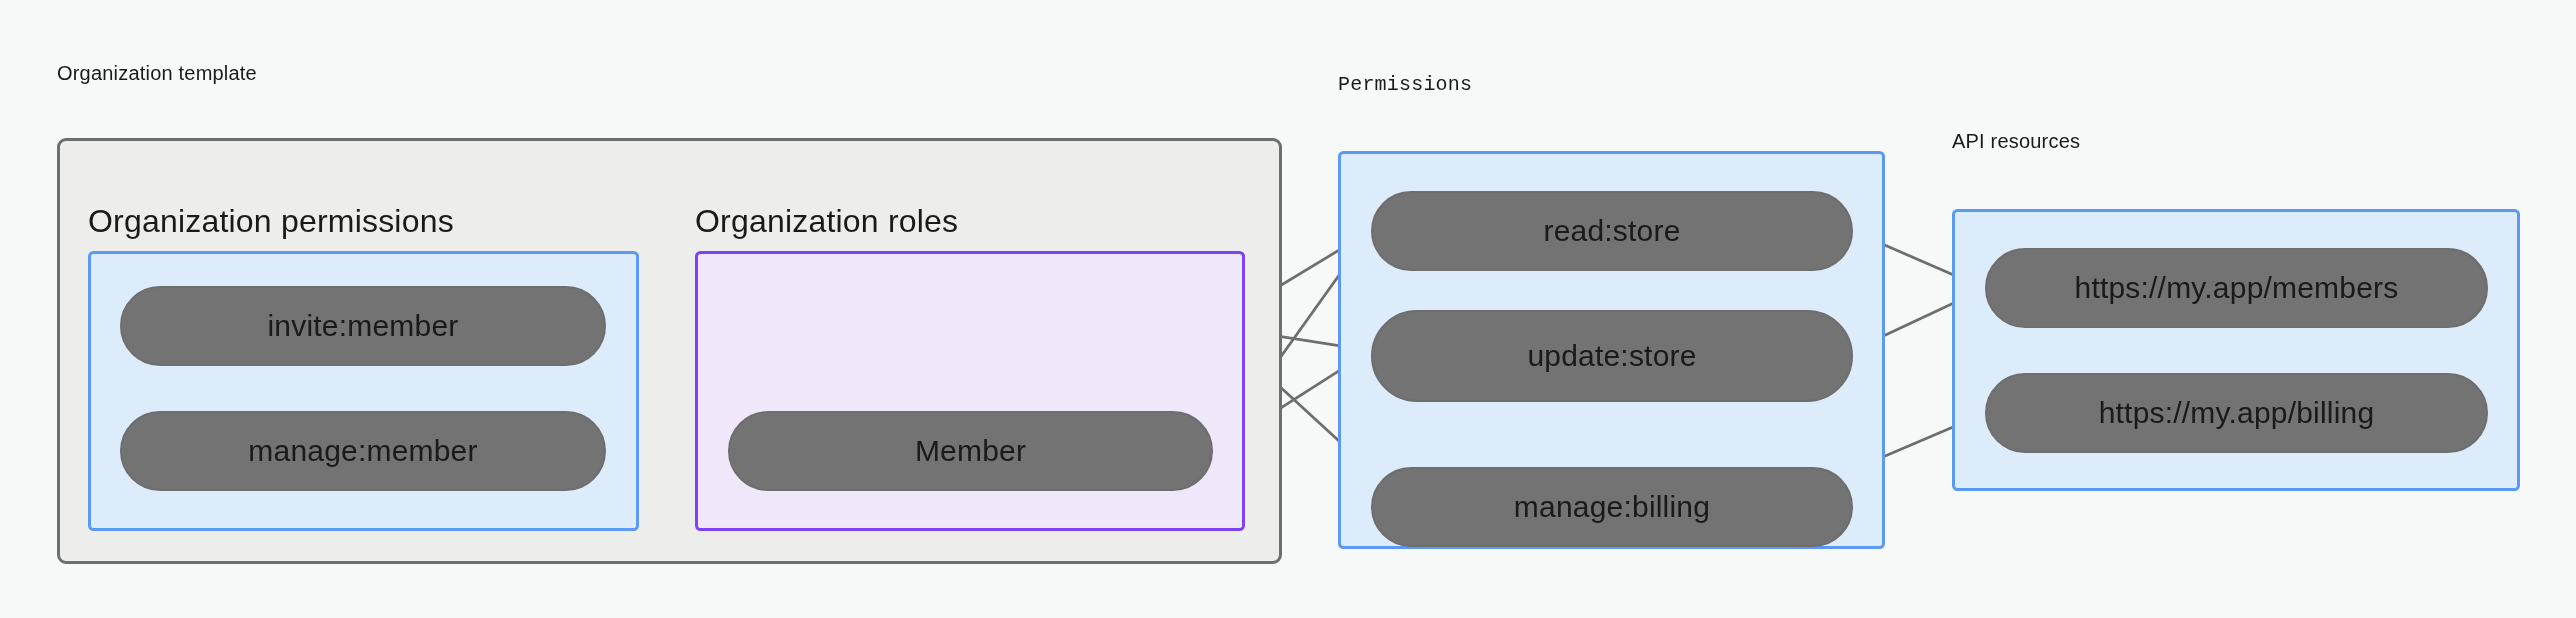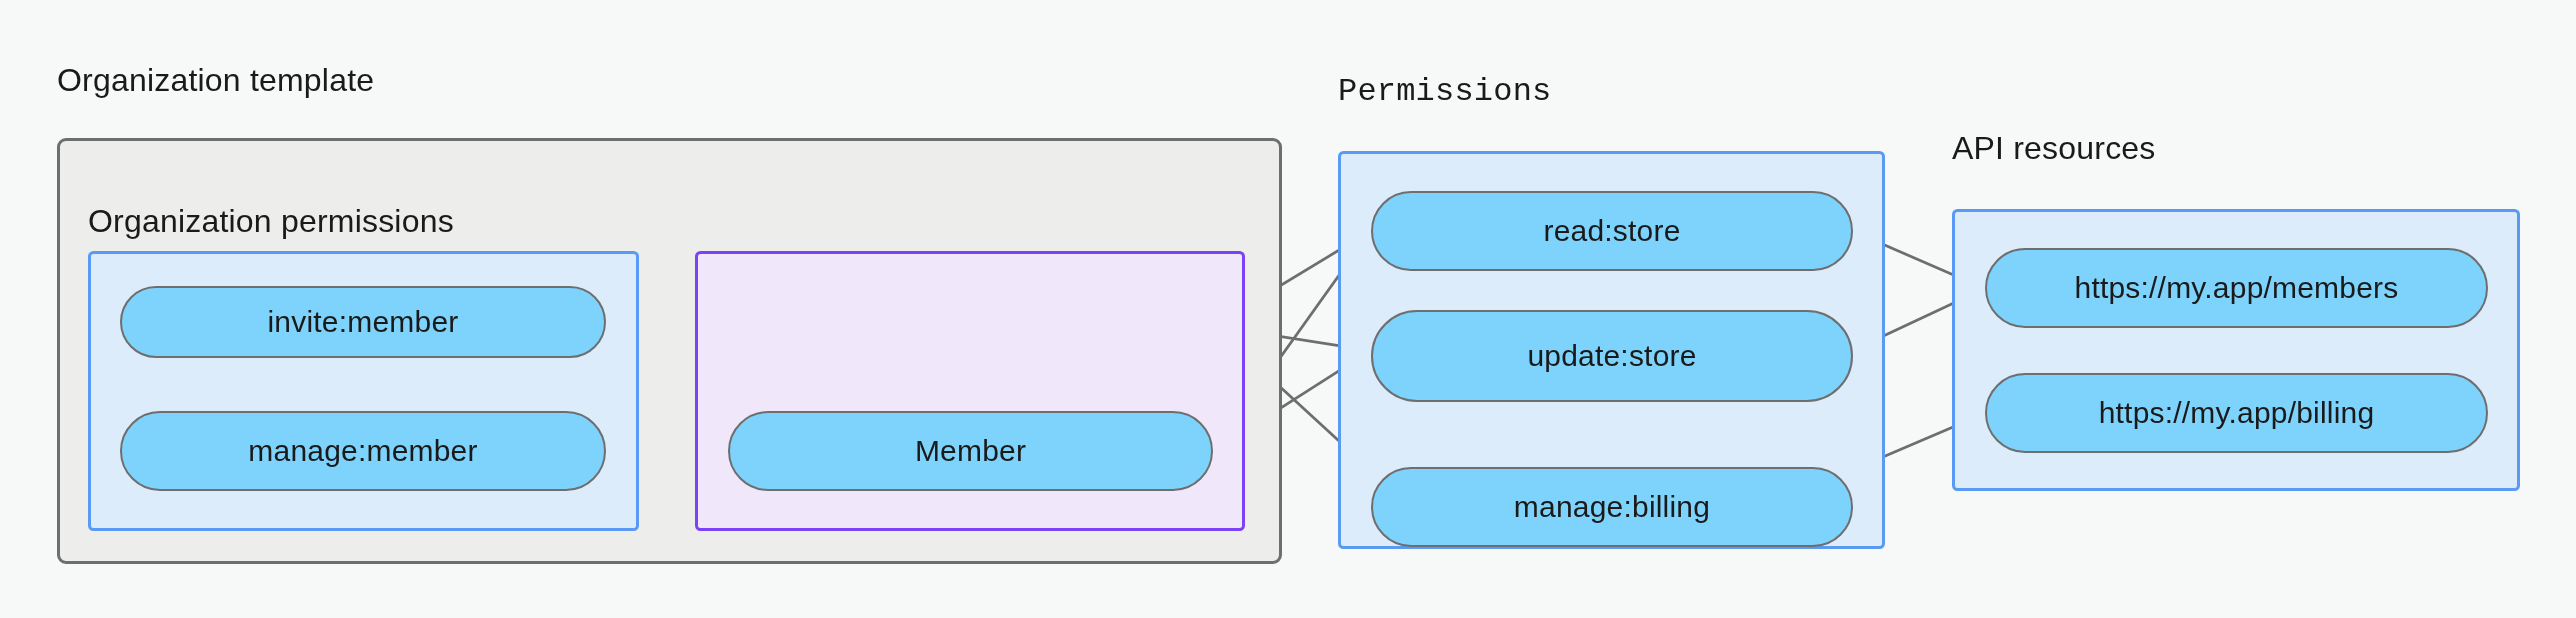--- a/index.html
+++ b/index.html
@@ -7,21 +7,21 @@
     width:2576px;height:619px;
     background:#f7f8f8;
     font-family:"Liberation Sans","DejaVu Sans",sans-serif;
     overflow:hidden;
     position:relative;
   }
   #canvas{position:absolute;inset:0;width:2576px;height:619px;}
 
   .group-title{
     position:absolute;
-    font-size:32px;
+    font-size:20px;
     color:#1a1a1a;
     white-space:nowrap;
     letter-spacing:0.2px;
   }
   .section-title{
     position:absolute;
     font-size:32px;
     color:#1a1a1a;
     white-space:nowrap;
     letter-spacing:0.2px;
@@ -42,21 +42,21 @@
   }
   .box-purple{
     background:#f1e7fb;
     border:3.7px solid #7b42f6;
     border-radius:5.5px;
   }
 
   .pill{
     position:absolute;
     box-sizing:border-box;
-    background:#7dd3fc;
+    background:#737373;
     border:2.7px solid #6e6e6e;
     border-radius:91px;
     display:flex;
     align-items:center;
     justify-content:center;
     font-size:30px;
     color:#1a1a1a;
     white-space:nowrap;
     letter-spacing:0.2px;
   }
@@ -110,28 +110,29 @@
   </svg>
 
   <div class="group-title" style="left:57px;top:62px;">Organization template</div>
 
   <div class="box box-outer" style="left:57px;top:138px;width:1225px;height:426px;"></div>
 
   <div class="section-title" style="left:88px;top:187px;">Organization permissions</div>
 
   <div class="box box-blue" style="left:88px;top:251px;width:551px;height:280px;"></div>
 
-  <div class="pill" style="left:120px;top:286px;width:486px;height:72px;">
+  <div class="pill" style="left:120px;top:286px;width:486px;height:80px;">
     <span>invite:member</span>
   </div>
 
   <div class="pill" style="left:120px;top:411px;width:486px;height:80px;">
     <span>manage:member</span>
   </div>
 
+  <div class="section-title" style="left:695px;top:187px;">Organization roles</div>
 
   <div class="box box-purple" style="left:695px;top:251px;width:550px;height:280px;"></div>
 
 
   <div class="pill" style="left:728px;top:411px;width:485px;height:80px;">
     <span>Member</span>
   </div>
 
   <div class="group-title" style="left:1338px;top:73px;font-family:Liberation Mono, monospace;">Permissions</div>
 

